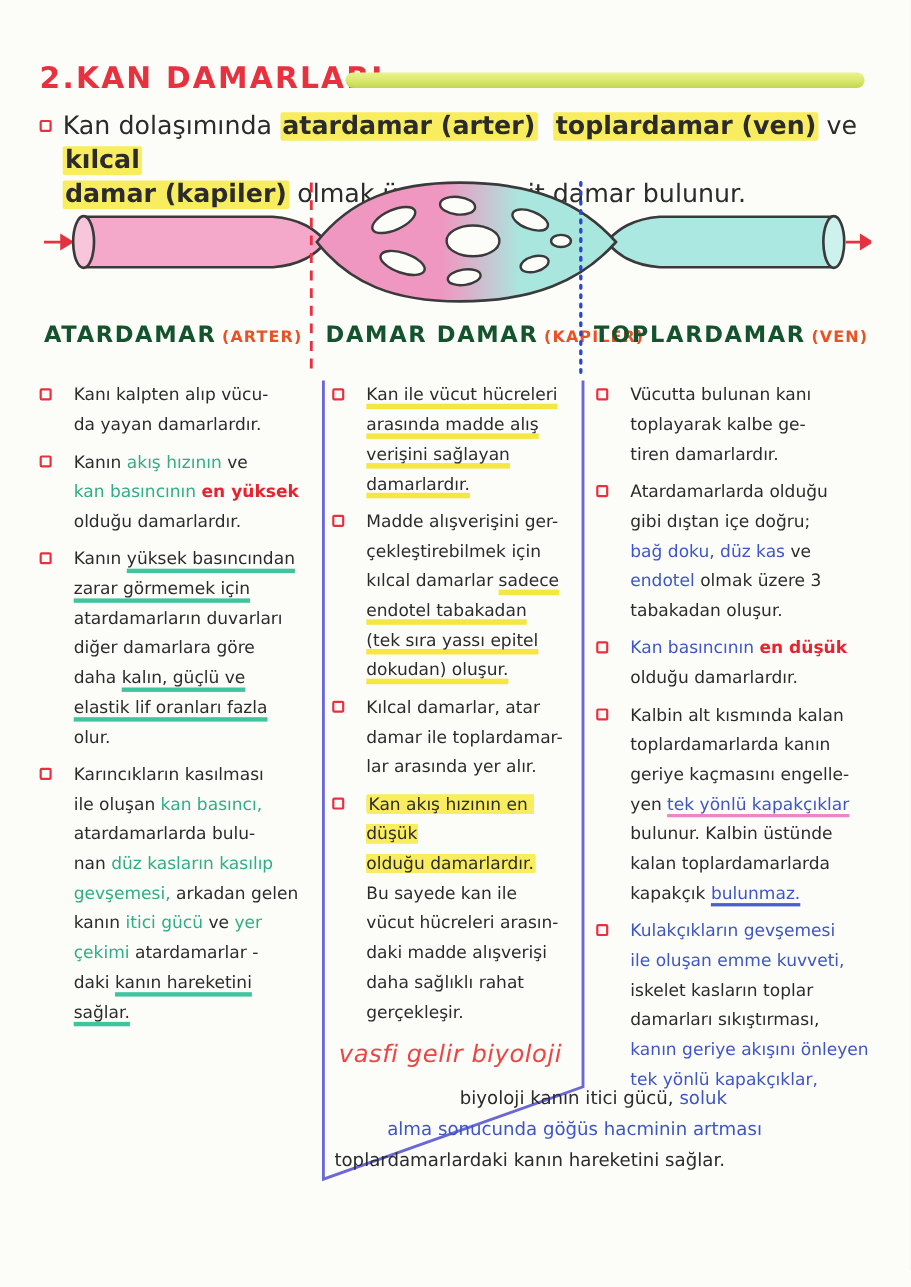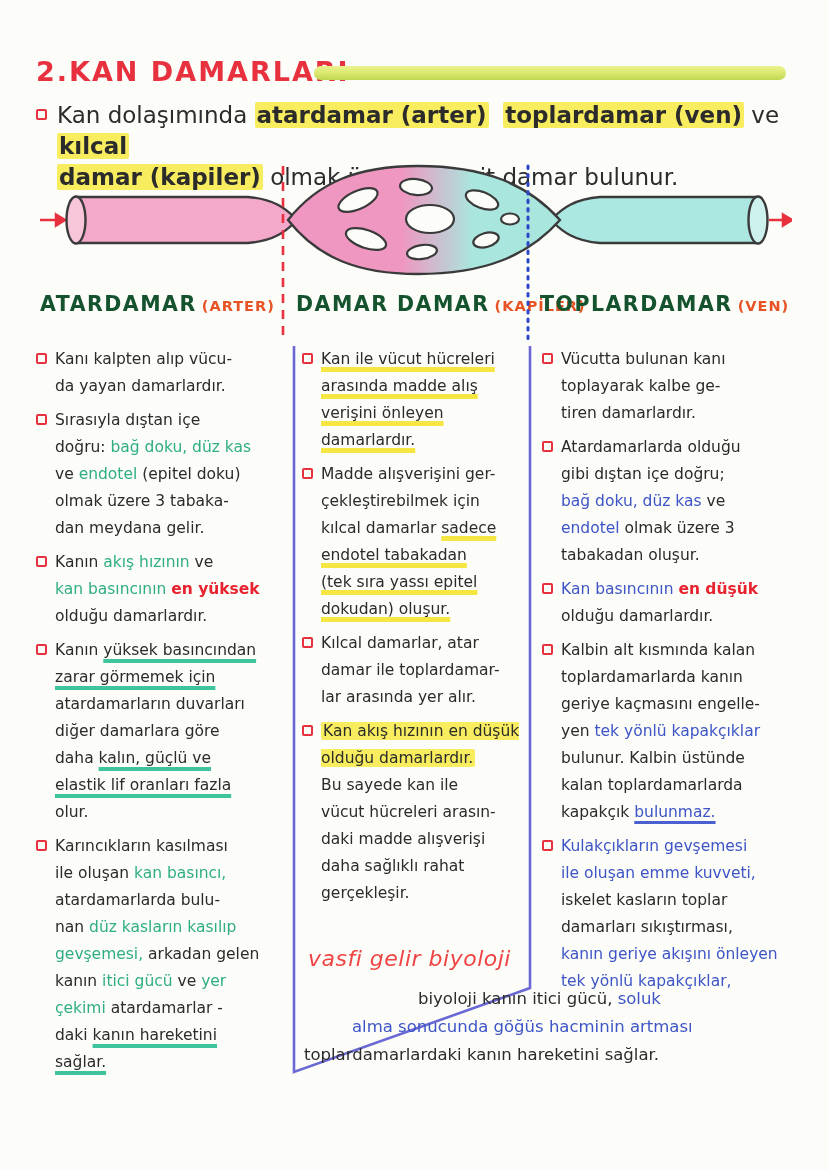--- a/index.html
+++ b/index.html
@@ -36,31 +36,31 @@
   .overlay-svg { position:absolute; left:0; top:0; pointer-events:none; }
   .hdr { position:absolute; top:292px; white-space:nowrap; }
   .hdr .main { font-size:20.5px; font-weight:bold; letter-spacing:1.5px; color:#14532d; }
   .hdr .sub  { font-size:14.5px; font-weight:bold; letter-spacing:1px; color:#e85325; }
   .hdr-1 { left:40px; }  .hdr-2 { left:296px; }  .hdr-3 { left:540px; }
   
   .col { position:absolute; top:346px; font-size:15.5px; line-height:27px; }
   .col-artery    { left:36px;  width:256px; }
   .col-capillary { left:302px; width:226px; }
   .col-vein      { left:542px; width:266px; }
-  .item { display:flex; gap:8px; margin-bottom:7px; }
+  .item { display:flex; gap:20px; margin-bottom:7px; }
   .item .sq { margin-top:7px; }
   
   .green   { color:#2fae85; }
   .blue    { color:#3d55c6; }
   .redbold { color:#e8232f; font-weight:bold;text-align:right; }
   .b       { font-weight:bold; }
   .hl      { background:#f8ec5f; padding:0 2px; border-radius:2px; }
   .ul-teal   { text-decoration:underline; text-decoration-color:#3fc49e; text-decoration-thickness:3.5px; text-underline-offset:4px; }
   .ul-yellow { text-decoration:underline; text-decoration-color:#f5e642; text-decoration-thickness:5px;   text-underline-offset:3px; }
-  .ul-pink   { text-decoration-color:#ef86c3; text-decoration-thickness:3px;   text-underline-offset:4px; }
+  .ul-pink   { text-decoration:underline; text-decoration-color:#ef86c3; text-decoration-thickness:3px;   text-underline-offset:4px; }
   .ul-blue   { text-decoration:underline; text-decoration-color:#4a5fd0; text-decoration-thickness:2.5px; text-underline-offset:4px;margin-top:41px; }
   
   .watermark {
     position:absolute; left:308px; top:946px;
     font-size:22px; font-style:italic; color:#ef4444; letter-spacing:0.5px;
   }
   .bl { position:absolute; font-size:16.5px; line-height:26px; white-space:nowrap; }
   .bl-0 { left:418px; top:986px; }
   .bl-1 { left:352px; top:1014px; }
   .bl-2 { left:304px; top:1042px; }
@@ -138,28 +138,20 @@
   </svg>
 
   <div class="col col-artery">
     <div class="item">
         <span class="sq"></span>
         <span class="txt"><span>Kanı kalpten alıp vücu-
 da yayan damarlardır.</span></span>
       </div>
     <div class="item">
         <span class="sq"></span>
-        <span class="txt"><span>Sırasıyla dıştan içe
-doğru: </span><span class="green">bağ doku, düz kas</span><span>
-ve </span><span class="green">endotel</span><span> (epitel doku)
-olmak üzere 3 tabaka-
-dan meydana gelir.</span></span>
-      </div>
-    <div class="item">
-        <span class="sq"></span>
         <span class="txt"><span>Kanın </span><span class="green">akış hızının</span><span> ve
 </span><span class="green">kan basıncının</span><span> </span><span class="redbold">en yüksek</span><span>
 olduğu damarlardır.</span></span>
       </div>
     <div class="item">
         <span class="sq"></span>
         <span class="txt"><span>Kanın </span><span class="ul-teal">yüksek basıncından
 zarar görmemek için</span><span>
 atardamarların duvarları
 diğer damarlara göre
@@ -179,21 +171,21 @@
 daki </span><span class="ul-teal">kanın hareketini
 sağlar.</span></span>
       </div>
   </div>
 
   <div class="col col-capillary">
     <div class="item">
         <span class="sq"></span>
         <span class="txt"><span class="ul-yellow">Kan ile vücut hücreleri
 arasında madde alış
-verişini önleyen
+verişini sağlayan
 damarlardır.</span></span>
       </div>
     <div class="item">
         <span class="sq"></span>
         <span class="txt"><span>Madde alışverişini ger-
 çekleştirebilmek için
 kılcal damarlar </span><span class="ul-yellow">sadece
 endotel tabakadan
 (tek sıra yassı epitel
 dokudan) oluşur.</span></span>

